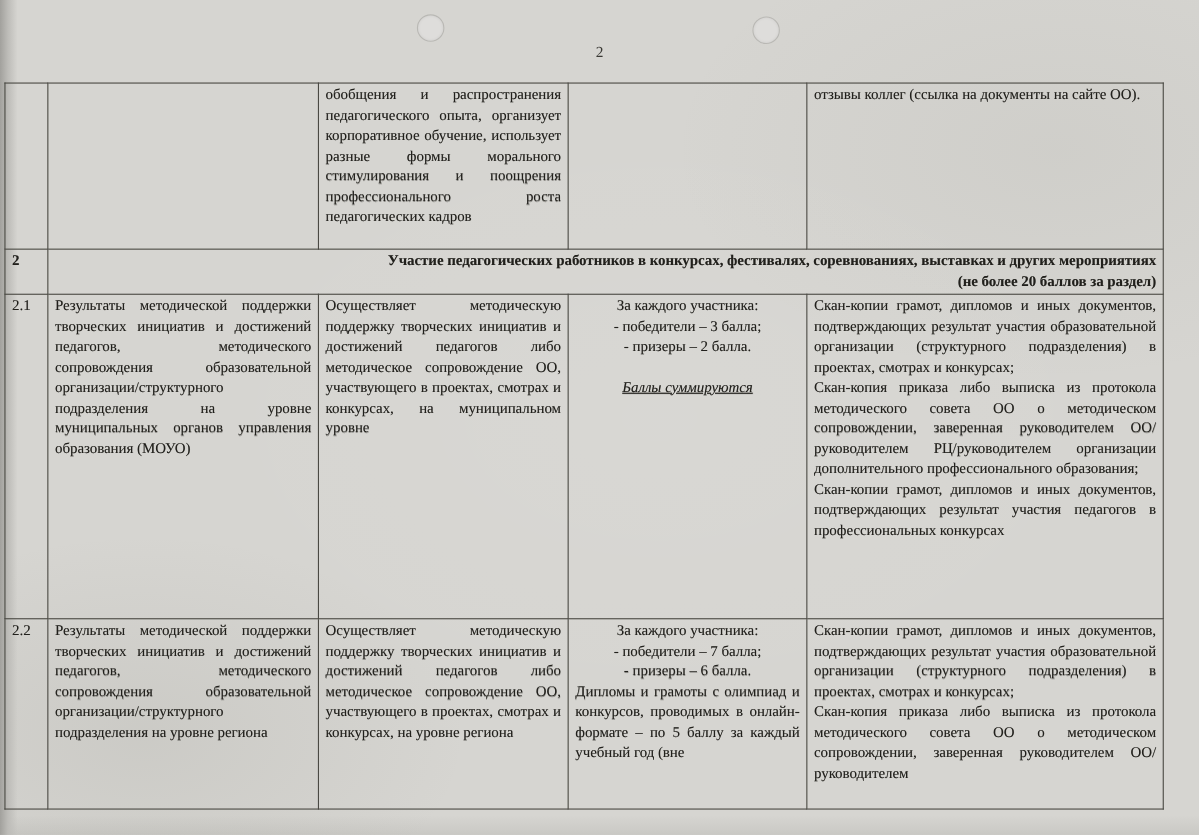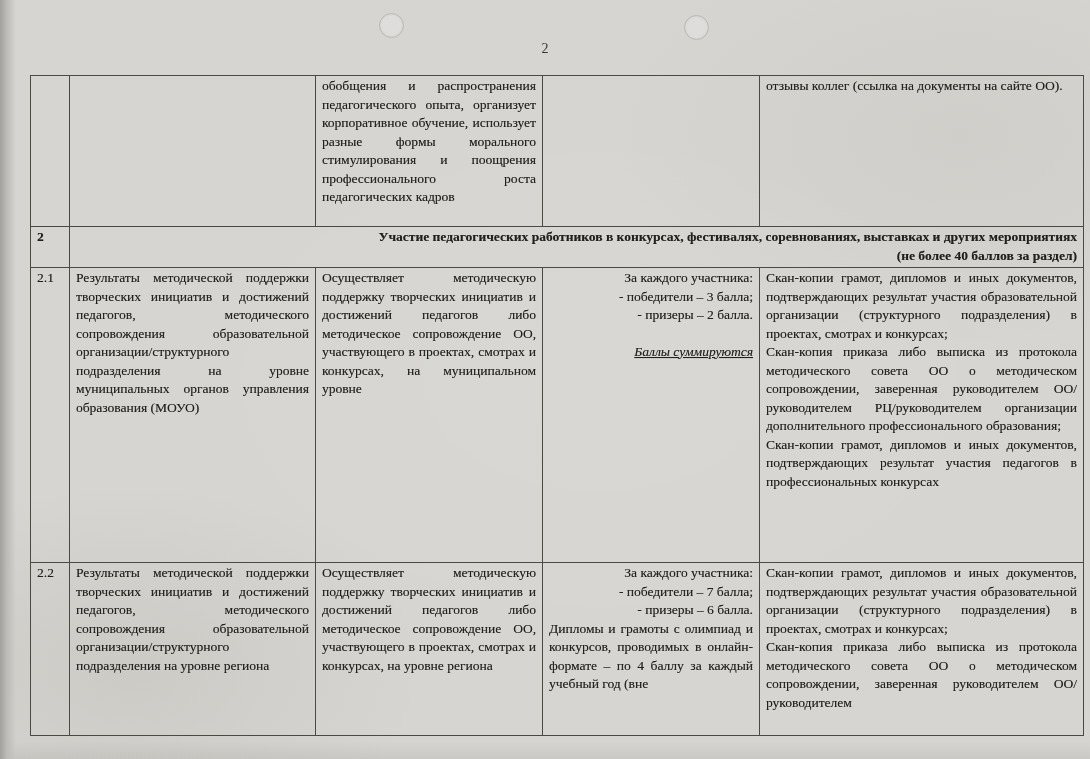--- a/index.html
+++ b/index.html
@@ -32,21 +32,21 @@
     border:1px solid #b9b8b4;
     box-shadow:inset 0 0 3px rgba(0,0,0,0.07);
   }
   .hole-1{left:379px;top:13px;}
   .hole-2{left:684px;top:15px;}
   .page-number{
     position:absolute;top:41px;left:0;width:1090px;
     text-align:center;font-size:14px;color:#3a3934;
   }
   table.scoring{
-    position:absolute;left:30px;top:75px;
+    position:absolute;left:4px;top:75px;
     width:1053px;
     border-collapse:collapse;
     table-layout:fixed;
     border-radius:12px;
   }
   table.scoring td{
     border:1px solid var(--border);
     vertical-align:top;
     padding:1px 6px 2px 6px;
     font-size:13.5px;
@@ -56,21 +56,21 @@
     overflow:hidden;
   }
   tr.r-cont{height:151px;}
   tr.r-sect{height:36px;}
   tr.r-21{height:295px;}
   tr.r-22{height:173px;}
   td.just, td .docp, td .justp{text-align:justify;}
   td p{margin:0;}
   .sect-num{font-weight:bold;}
   .sect-title{text-align:right;font-weight:bold;line-height:17px;padding-top:2px;}
-  .pts p{text-align:right;}
+  .pts p{text-align:center;}
   .pts .justp{text-align:justify;}
   .note-italic{font-style:italic;margin-top:18px !important;text-decoration:underline;}
 </style>
 </head>
 <body>
 
 <div class="edge-left"></div>
 <div class="hole hole-1"></div>
 <div class="hole hole-2"></div>
 <div class="page-number">2</div>
@@ -93,21 +93,21 @@
       <td></td>
       <td class="just">
         <p>отзывы коллег (ссылка на документы на сайте ОО).</p>
       </td>
     </tr>
 
     <tr class="r-sect">
       <td class="sect-num">2</td>
       <td colspan="4" class="sect-title">
         <div>Участие педагогических работников в конкурсах, фестивалях, соревнованиях, выставках и других мероприятиях</div>
-        <div>(не более 40 баллов за раздел)</div>
+        <div>(не более 20 баллов за раздел)</div>
       </td>
     </tr>
 
     <tr class="r-21">
       <td>2.1</td>
       <td class="just">
         <p>Результаты методической поддержки творческих инициатив и достижений педагогов, методического сопровождения образовательной организации/структурного подразделения на уровне муниципальных органов управления образования (МОУО)</p>
       </td>
       <td class="just">
         <p>Осуществляет методическую поддержку творческих инициатив и достижений педагогов либо методическое сопровождение ОО, участвующего в проектах, смотрах и конкурсах, на муниципальном уровне</p>
@@ -130,21 +130,21 @@
       <td class="just">
         <p>Результаты методической поддержки творческих инициатив и достижений педагогов, методического сопровождения образовательной организации/структурного подразделения на уровне региона</p>
       </td>
       <td class="just">
         <p>Осуществляет методическую поддержку творческих инициатив и достижений педагогов либо методическое сопровождение ОО, участвующего в проектах, смотрах и конкурсах, на уровне региона</p>
       </td>
       <td class="pts">
         <p>За каждого участника:</p>
         <p>- победители – 7 балла;</p>
         <p>- призеры – 6 балла.</p>
-        <p class="justp">Дипломы и грамоты с олимпиад и конкурсов, проводимых в онлайн-формате – по 4 баллу за каждый учебный год (вне</p>
+        <p class="justp">Дипломы и грамоты с олимпиад и конкурсов, проводимых в онлайн-формате – по 5 баллу за каждый учебный год (вне</p>
       </td>
       <td>
         <p class="docp">Скан-копии грамот, дипломов и иных документов, подтверждающих результат участия образовательной организации (структурного подразделения) в проектах, смотрах и конкурсах;</p>
         <p class="docp">Скан-копия приказа либо выписка из протокола методического совета ОО о методическом сопровождении, заверенная руководителем ОО/руководителем</p>
       </td>
     </tr>
   </tbody>
 </table>
 
 </body></html>

